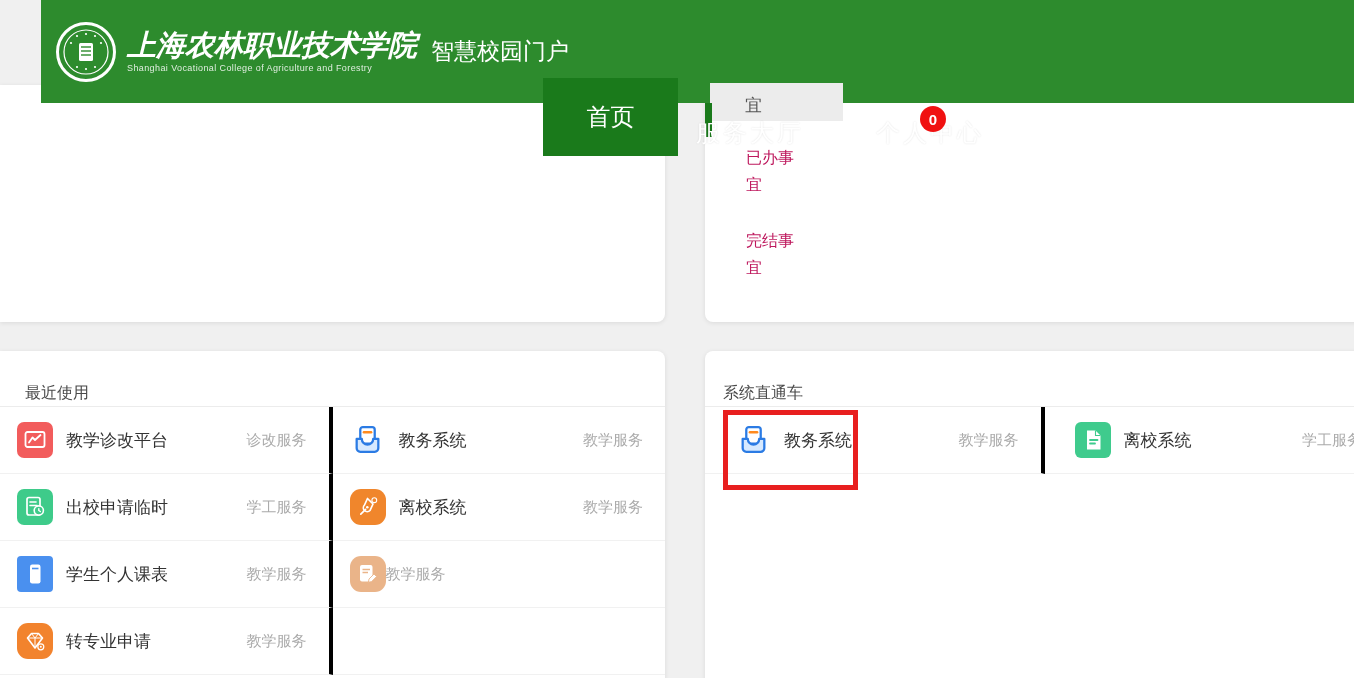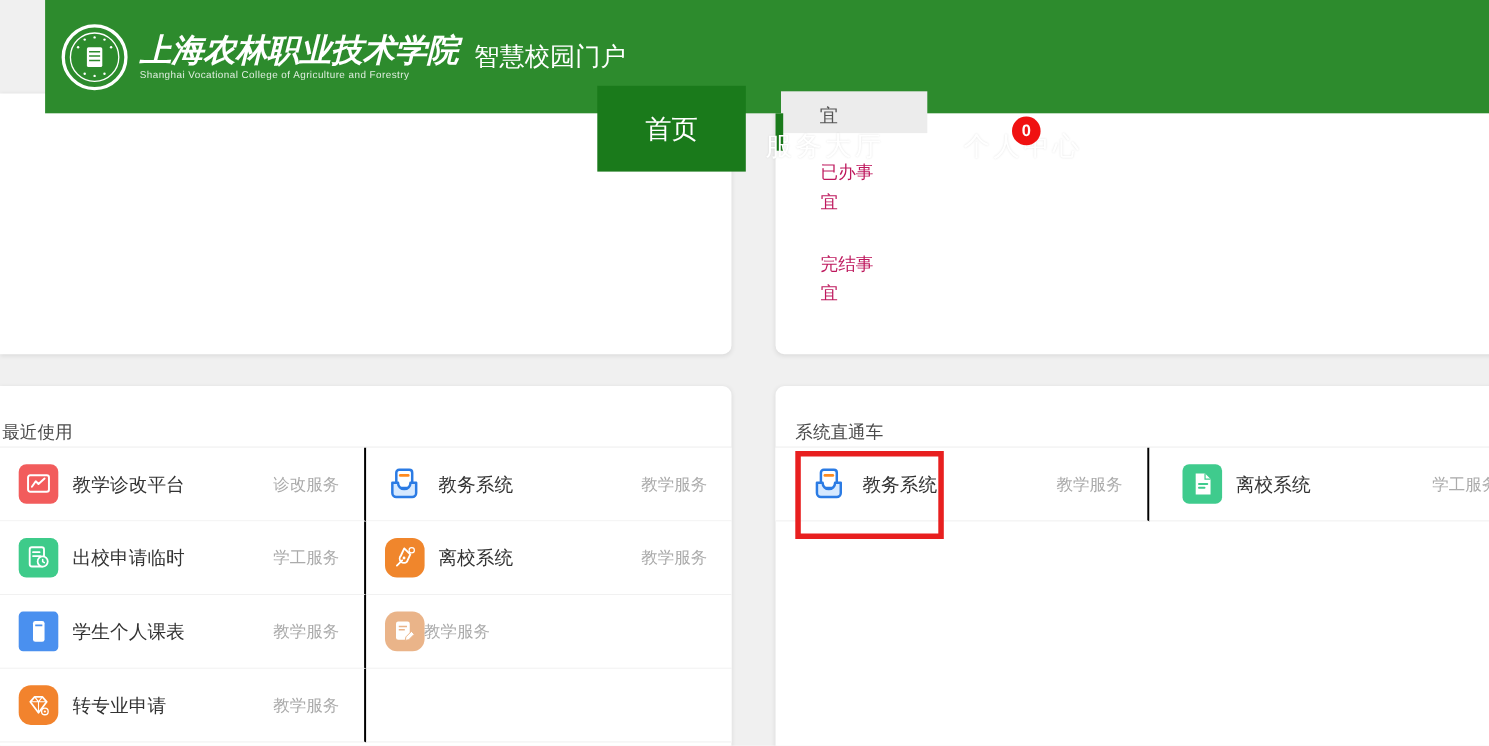--- a/index.html
+++ b/index.html
@@ -28,27 +28,27 @@
   .nav-ghost{position:absolute;top:117px;color:#fff;font-size:24px;letter-spacing:3px;z-index:25;
     text-shadow:0 0 2px rgba(0,0,0,.12);white-space:nowrap;cursor:pointer;}
   
   .tab-pending{position:absolute;left:710px;top:83px;width:133px;height:38px;background:#ececec;z-index:21;
     font-size:17px;color:#555;padding:11px 0 0 35px;box-sizing:border-box;cursor:pointer;}
   .tab-indicator{position:absolute;left:705px;top:103px;width:7px;height:34px;z-index:22;}
   .todo-badge{position:absolute;left:920px;top:106px;width:26px;height:26px;border-radius:50%;z-index:26;
     color:#fff;font-size:15px;font-weight:bold;display:flex;align-items:center;justify-content:center;}
   .todo-tab{position:absolute;left:746px;width:56px;line-height:27px;font-size:16px;color:#be185d;z-index:5;cursor:pointer;}
   
-  .panel-head{height:56px;box-sizing:border-box;padding:32px 0 0 2px;border-bottom:1px solid #ececec;
+  .panel-head{height:56px;box-sizing:border-box;padding:32px 0 0 25px;border-bottom:1px solid #ececec;
     font-size:16px;color:#4a4a4a;}
   .panel-head.rp{padding-left:18px;}
   .app-grid{display:grid;grid-template-columns:1fr 1fr;}
   .app-cell{height:67px;display:flex;align-items:center;padding:0 22px 0 17px;
     border-bottom:1px solid #f1f1f1;box-sizing:border-box;cursor:pointer;background:#fff;}
-  .app-cell.colL{border-right:2px solid #000000;}
+  .app-cell.colL{border-right:4px solid #000000;}
   .app-cell.rp{padding-left:30px;}
   .app-cell.empty{cursor:default;}
   .ic{width:36px;height:36px;flex:none;display:flex;align-items:center;justify-content:center;}
   .r4{border-radius:4px;}.r6{border-radius:6px;}.r7{border-radius:7px;}.r11{border-radius:11px;}
   .app-name{margin-left:13px;font-size:17px;color:#333;flex:1 1 auto;white-space:nowrap;overflow:hidden;}
   .app-service{font-size:15px;color:#ababab;white-space:nowrap;}
   
   .annot{position:absolute;left:723px;top:410px;width:135px;height:80px;border:5px solid #e81f1f;
     box-sizing:border-box;z-index:40;pointer-events:none;}
 </style>

